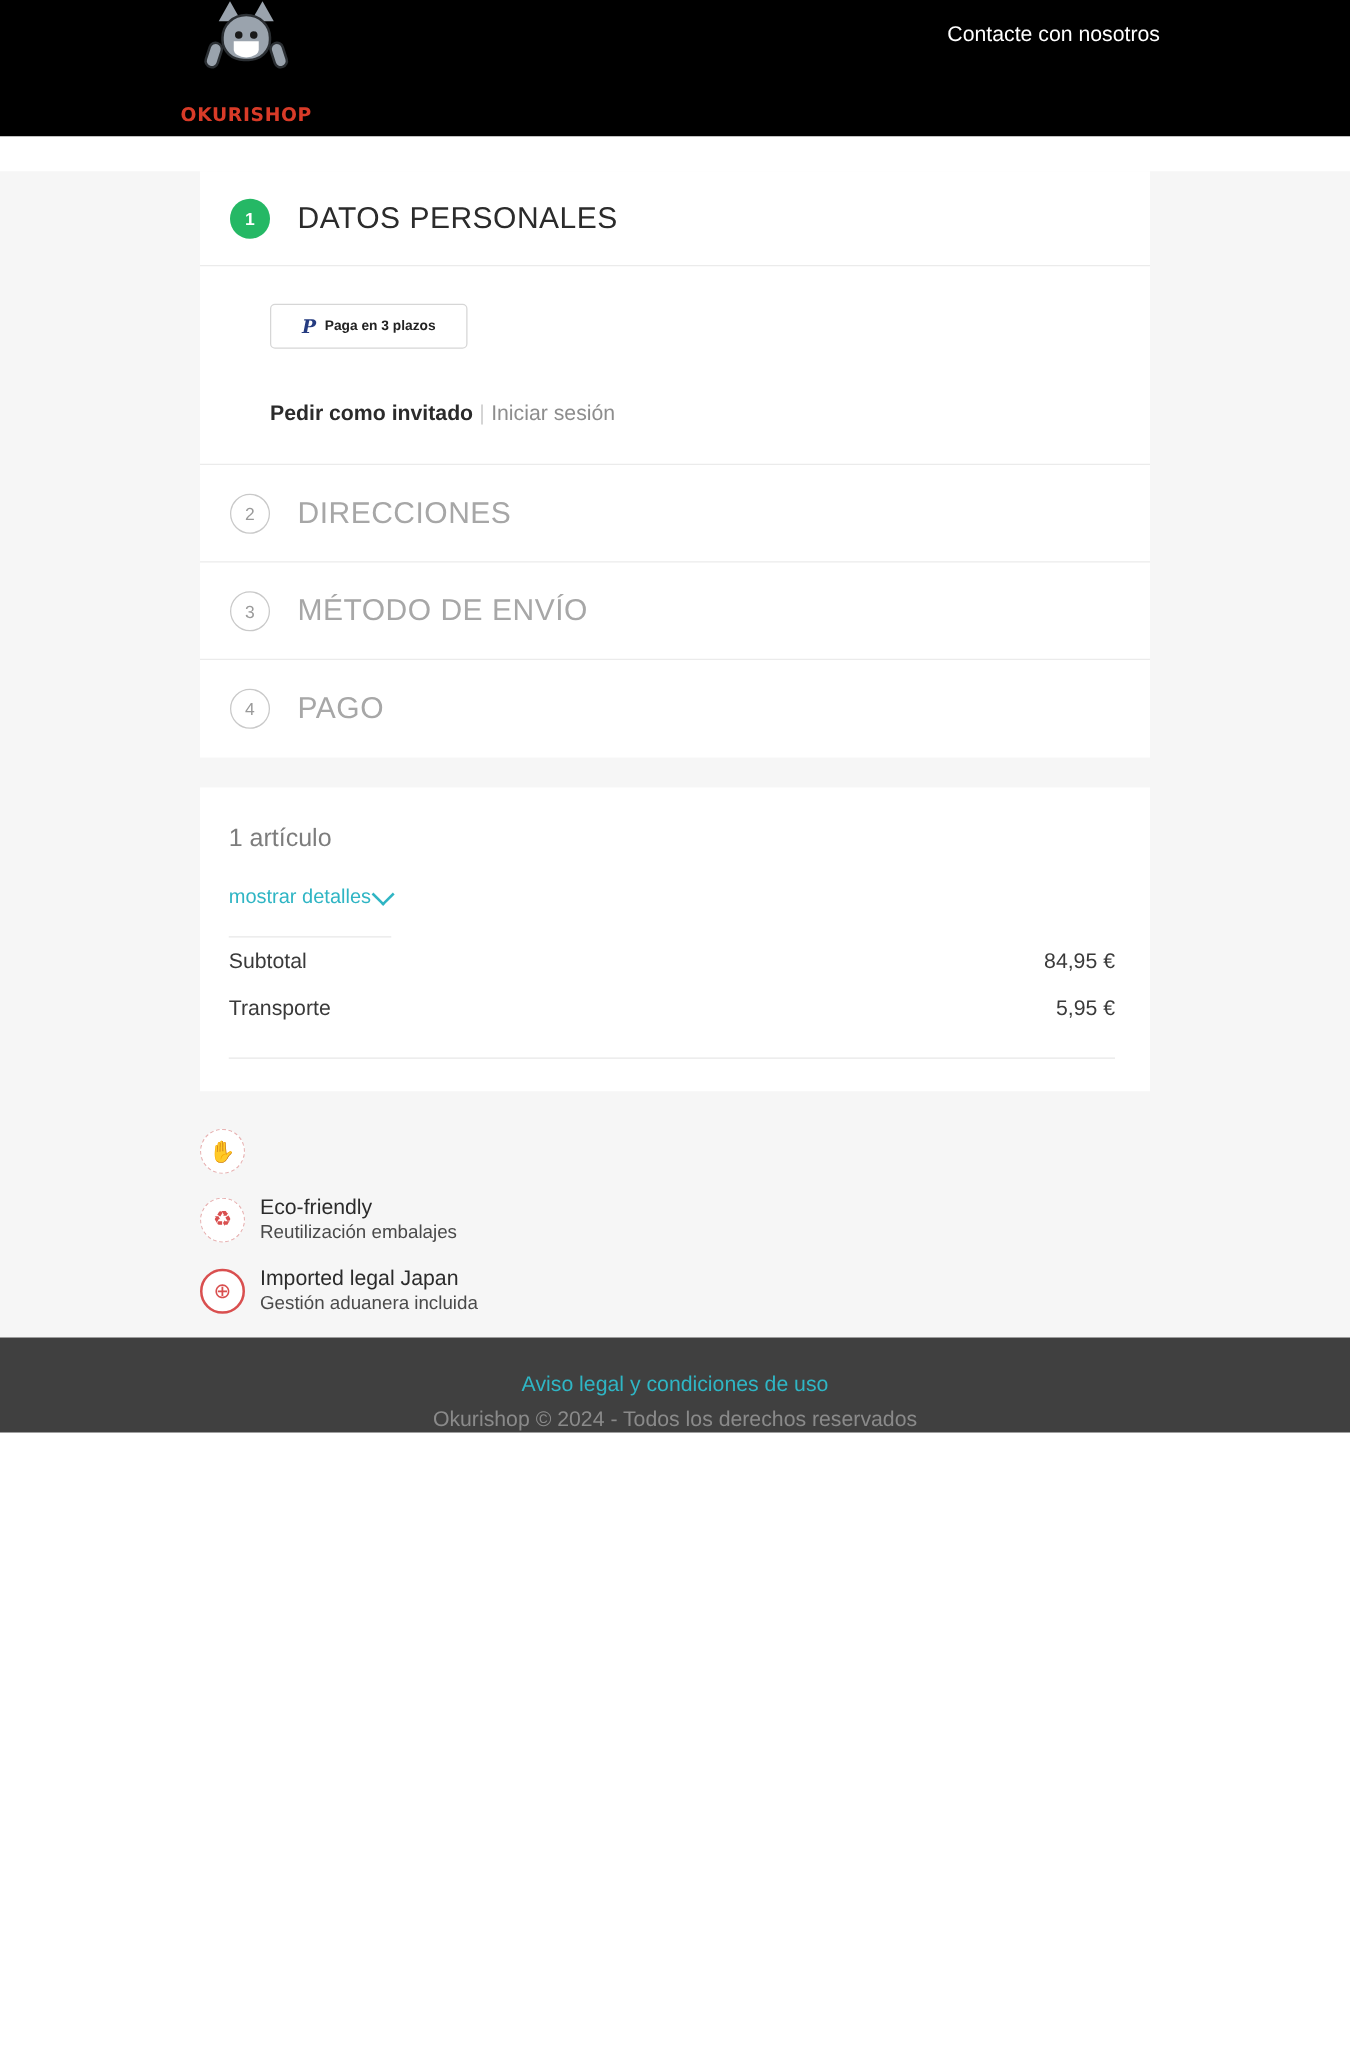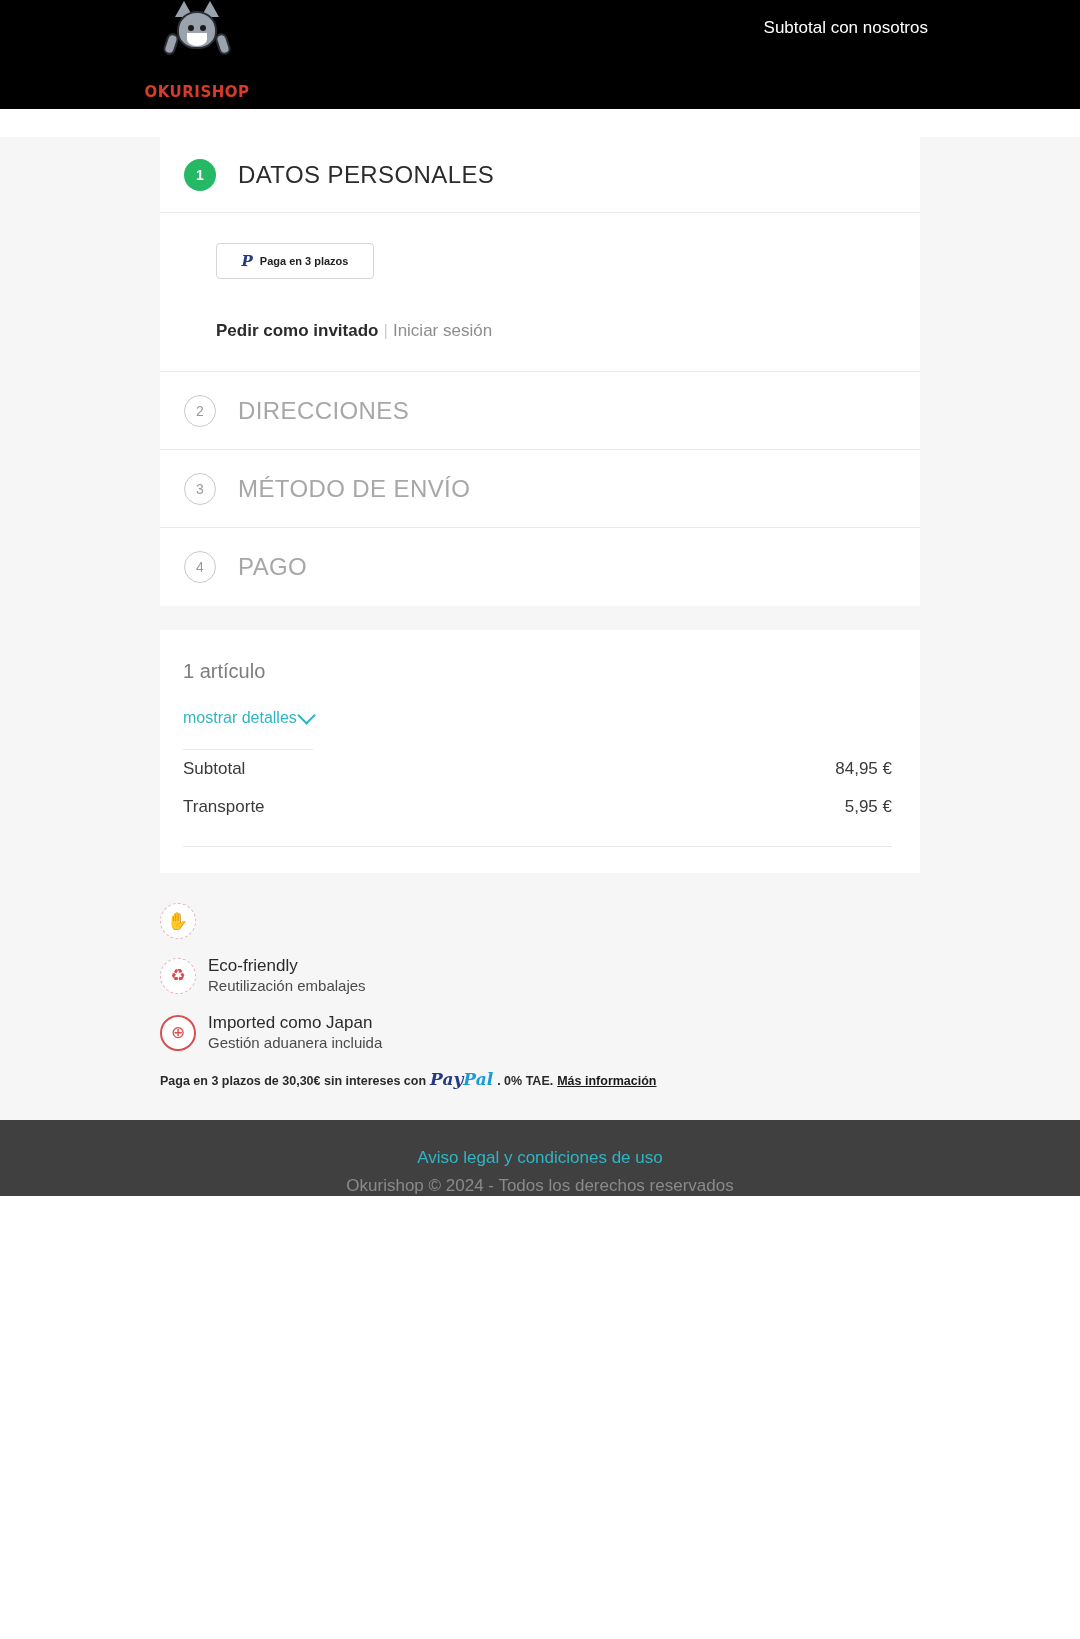--- a/index.html
+++ b/index.html
@@ -316,21 +316,21 @@
       <div class="logo-ear r"></div>
       <div class="logo-arm l"></div>
       <div class="logo-arm r"></div>
       <div class="logo-head"></div>
       <div class="logo-eye l"></div>
       <div class="logo-eye r"></div>
       <div class="logo-muzzle"></div>
     </div>
     <div class="logo-text">OKURISHOP</div>
   </div>
-  <a class="contact-link">Subtotal con nosotros</a>
+  <a class="contact-link">Contacte con nosotros</a>
 </div>
 
 <div class="page">
 
   <div class="card checkout">
 
     <div class="step first">
       <div class="step-num active">1</div>
       <div class="step-title">DATOS PERSONALES</div>
     </div>
@@ -391,30 +391,24 @@
     <div class="badge">
       <div class="badge-icon">♻</div>
       <div class="badge-text">
         <div class="t1">Eco-friendly</div>
         <div class="t2">Reutilización embalajes</div>
       </div>
     </div>
     <div class="badge">
       <div class="badge-icon globe">⊕</div>
       <div class="badge-text">
-        <div class="t1">Imported como Japan</div>
+        <div class="t1">Imported legal Japan</div>
         <div class="t2">Gestión aduanera incluida</div>
       </div>
     </div>
   </div>
 
-  <div class="paypal-note">
-    <span>Paga en 3 plazos de 30,30€ sin intereses con</span>
-    <span class="pp-word"><span class="a">Pay</span><span class="b">Pal</span></span>
-    <span>. 0% TAE.</span>
-    <span class="more">Más información</span>
-  </div>
 </div>
 
 <div class="footer">
   <a class="legal">Aviso legal y condiciones de uso</a>
   <div class="copy">Okurishop © 2024 - Todos los derechos reservados</div>
 </div>
 
 </body></html>

